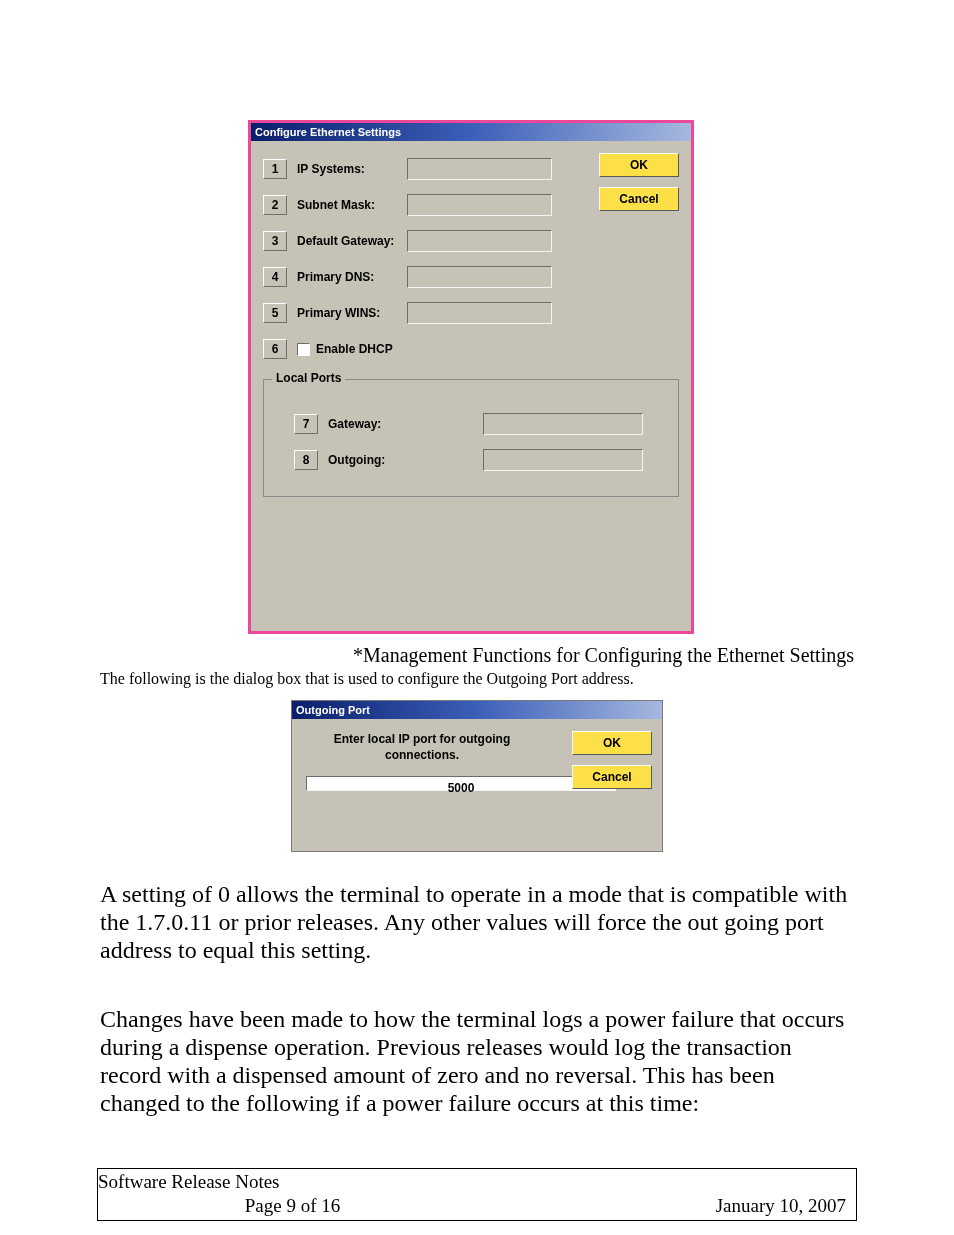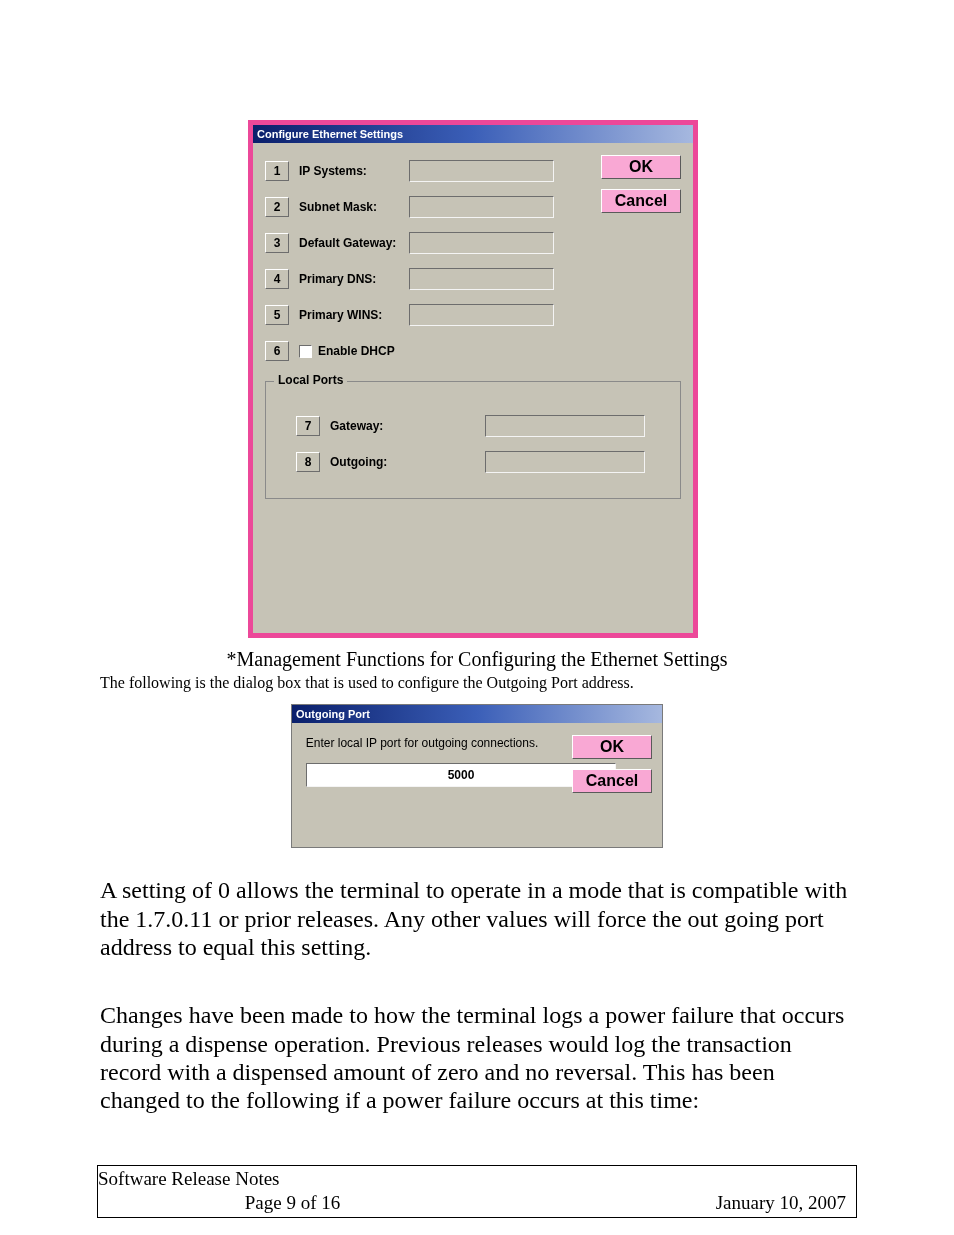--- a/index.html
+++ b/index.html
@@ -12,21 +12,21 @@
   }
   .page {
     width: 954px;
     padding-top: 120px;
     box-sizing: border-box;
   }
   
   .dlg-ethernet {
     width: 440px;
     margin-left: 248px;
-    border: 5px solid #ec4899;
+    border: 3px solid #ec4899;
     background: #c6c3b6;
     font-family: Tahoma, Arial, sans-serif;
     font-size: 12px;
     color: #000;
   }
   .titlebar {
     height: 18px;
     line-height: 18px;
     padding-left: 4px;
     color: #fff;
@@ -77,28 +77,28 @@
     position: absolute;
     right: 12px;
     top: 12px;
     width: 80px;
   }
   .winbtn {
     display: block;
     width: 80px;
     height: 24px;
     margin-bottom: 10px;
-    background: #f9a8d4;
+    background: #fde047;
     border: 1px solid #fff;
     border-right-color: #5a5a5a;
     border-bottom-color: #5a5a5a;
     text-align: center;
     line-height: 22px;
     font-weight: bold;
-    font-size: 16px;
+    font-size: 12px;
     box-sizing: border-box;
   }
   .chkbox {
     width: 13px;
     height: 13px;
     background: #fff;
     border: 1px solid #6d6d6d;
     border-right-color: #fff;
     border-bottom-color: #fff;
     margin-right: 6px;
@@ -130,21 +130,21 @@
   .row2 .numbtn { margin-left: 16px; }
   .row2 .row-label { width: 100px; }
   .row2 .txt-sunken { width: 160px; margin-left: 55px; }
 
   .dlg-ethernet .afterspace {
     height: 110px;
   }
 
   
   .caption1 {
-    text-align: center;
+    text-align: right;
     font-size: 20px;
     margin: 10px 100px 0 100px;
   }
   .para {
     font-size: 16px;
     margin: 2px 100px 0 100px;
     text-align: left;
     line-height: 1.2;
   }
 
@@ -157,36 +157,36 @@
     font-family: Tahoma, Arial, sans-serif;
     font-size: 12px;
   }
   .dlg-outgoing .og-body {
     padding: 12px 10px 60px 10px;
     position: relative;
   }
   .og-text {
     width: 240px;
     text-align: center;
-    font-weight: normal;
+    font-weight: bold;
     font-size: 12px;
     line-height: 1.35;
     margin-bottom: 12px;
   }
   .og-text2 {
     width: 245px;
     text-align: left;
     font-weight: bold;
     font-size: 12px;
     line-height: 1.35;
     margin-bottom: 14px;
   }
   .og-input {
     width: 310px;
-    height: 24px;
+    height: 15px;
     background: #fff;
     border: 1px solid #6d6d6d;
     border-right-color: #f4f4f4;
     border-bottom-color: #f4f4f4;
     box-sizing: border-box;
     text-align: center;
     font-weight: bold;
     font-size: 12px;
     line-height: 22px;
     margin-left: 4px;

